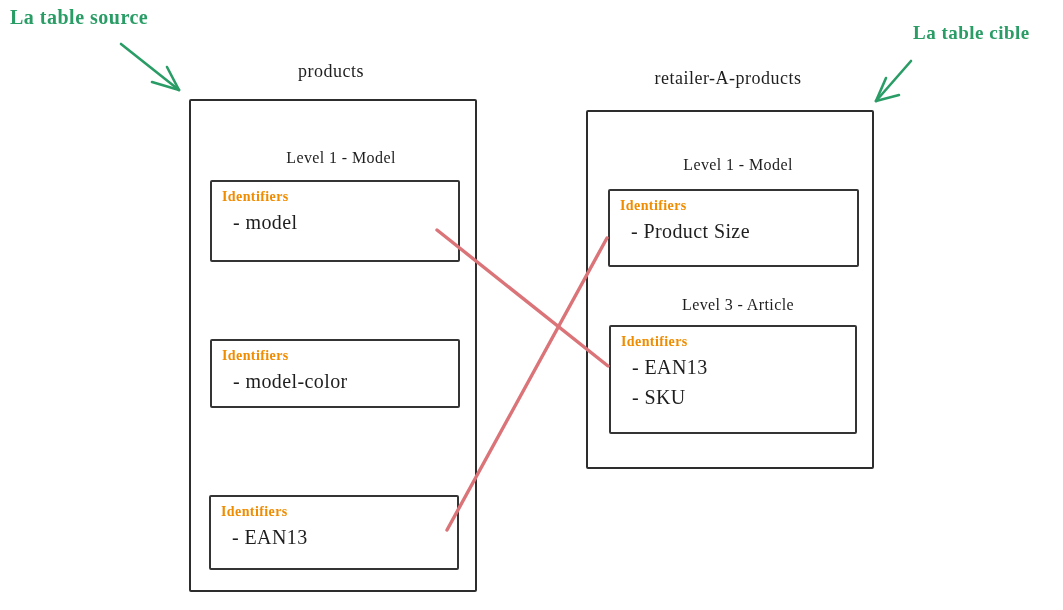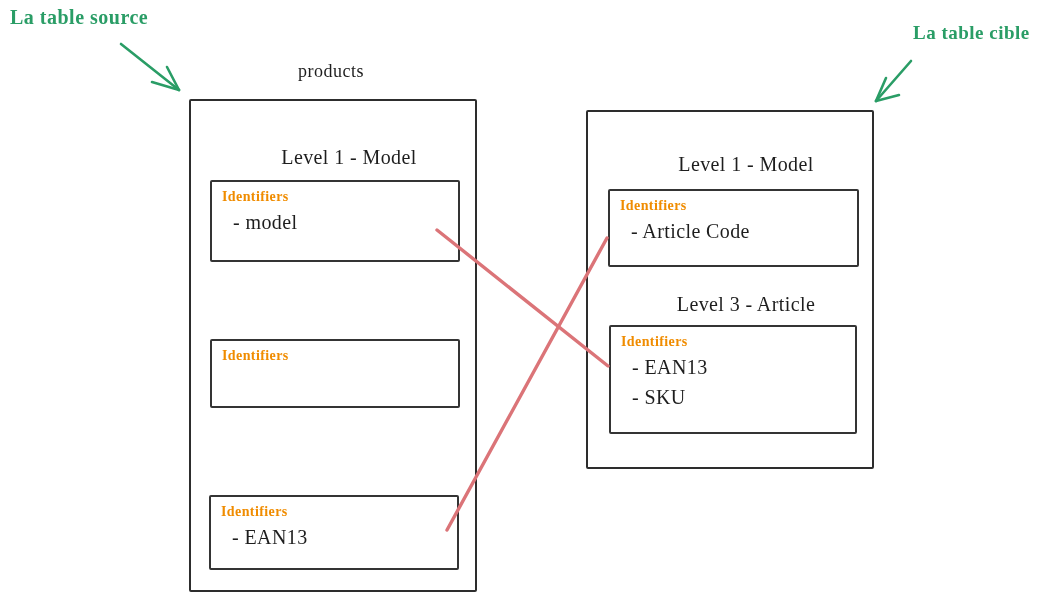--- a/index.html
+++ b/index.html
@@ -50,24 +50,24 @@
     position: absolute;
     border: 2px solid #2d2d2d;
     border-radius: 2px;
     background: transparent;
     z-index: 2;
   }
   .outer-box.source { left: 189px; top: 99px; width: 284px; height: 489px; }
   .outer-box.target { left: 586px; top: 110px; width: 284px; height: 355px; }
   .level-heading {
     position: absolute;
-    left: 16px;
+    left: 8px;
     width: 100%;
     text-align: center;
-    font-size: 20px;
+    font-size: 16px;
     line-height: 25px;
     letter-spacing: 0.4px;
   }
   .id-box {
     position: absolute;
     border: 2px solid #343434;
     border-radius: 2px;
     background: #ffffff;
     box-sizing: border-box;
   }
@@ -100,52 +100,54 @@
 </style>
 </head>
 <body>
 
 <div class="canvas">
 
   <div class="annotation source">La table source</div>
   <div class="annotation target">La table cible</div>
 
   <div class="table-title source">products</div>
+  <div class="table-title target">retailer-A-products</div>
 
   <div class="outer-box source">
 
     <div class="level-heading src-h1">
       <div>Level 1 - Model</div>
     </div>
     <div class="id-box src-box1">
       <div class="id-label">Identifiers</div>
       <div class="id-item">- model</div>
     </div>
 
     <div class="id-box src-box2">
       <div class="id-label">Identifiers</div>
+      <div class="id-item">- model-color</div>
     </div>
 
     <div class="level-heading src-h3">
     </div>
     <div class="id-box src-box3">
       <div class="id-label">Identifiers</div>
       <div class="id-item">- EAN13</div>
     </div>
 
   </div>
 
   <div class="outer-box target">
 
     <div class="level-heading tgt-h1">
       <div>Level 1 - Model</div>
     </div>
     <div class="id-box tgt-box1">
       <div class="id-label">Identifiers</div>
-      <div class="id-item">- Article Code</div>
+      <div class="id-item">- Product Size</div>
     </div>
 
     <div class="level-heading tgt-h2">
       <div>Level 3 - Article</div>
     </div>
     <div class="id-box tgt-box2">
       <div class="id-label">Identifiers</div>
       <div class="id-item">- EAN13</div>
       <div class="id-item">- SKU</div>
     </div>

